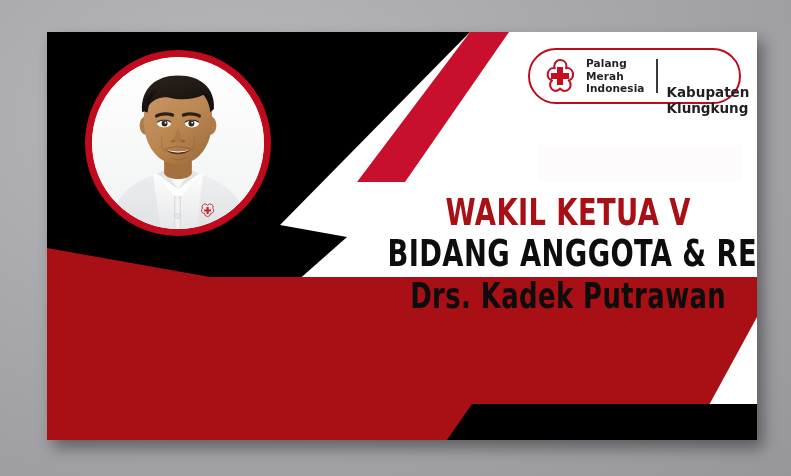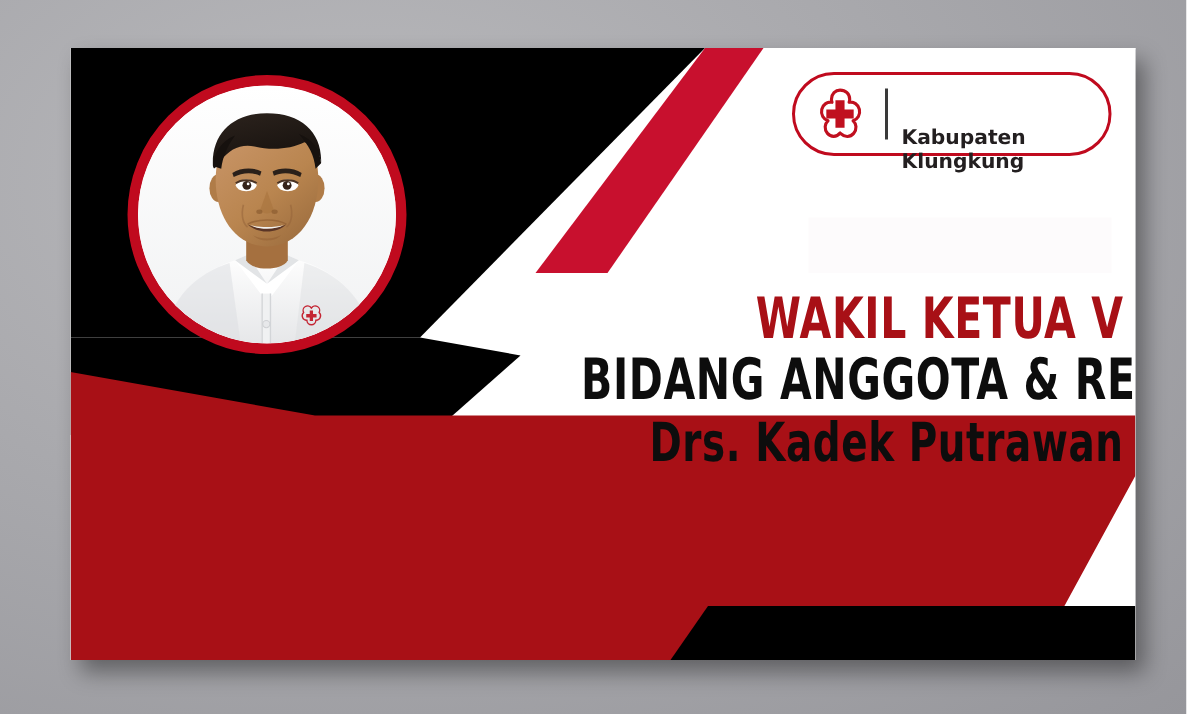--- a/index.html
+++ b/index.html
@@ -123,21 +123,21 @@
     height: 37px;
     background: #fdfbfc;
   }
 
   
   #title-block {
     position: absolute;
     left: 250px;
     top: 160px;
     width: 452px;
-    text-align: right;
+    text-align: center;
   }
   .headline {
     font-family: "DejaVu Sans Condensed", "Liberation Sans Narrow", "Liberation Sans", sans-serif;
     font-weight: bold;
     font-stretch: condensed;
     transform: scaleX(0.80);
     transform-origin: right center;
     white-space: nowrap;
     letter-spacing: 0.5px;
   }
@@ -275,20 +275,23 @@
       <svg id="pmi-logo" viewBox="0 0 100 100">
         <path d="M50,8 C60,8 67,15 67,24 C67,26 66.5,28 66,29.5
                  C74,28 82,33 84,42 C86,51 81,59 73,62
                  C79,67 80,77 74,84 C68,91 58,91 52,85
                  C51,84.5 50.5,84 50,83.3
                  C44,91 34,91 28,84 C22,77 23,67 29,62
                  C21,59 16,51 18,42 C20,33 28,28 36,29.5
                  C35.5,28 35,26 35,24 C35,15 42,8 50,8 Z" fill="none" stroke="#c0101f" stroke-width="5.5" stroke-linejoin="round"></path>
         <path d="M42,26 h16 v16 h16 v16 h-16 v16 h-16 v-16 h-16 v-16 h16 Z" fill="#c0101f"></path>
       </svg>
+      <div id="pmi-wordmark">Palang
+Merah
+Indonesia</div>
       <div id="badge-divider"></div>
       <div id="badge-region">Kabupaten
 Klungkung</div>
     </div>
 
     <div id="title-block">
       <div class="headline" id="line-role">WAKIL KETUA V</div>
       <div class="headline" id="line-dept">BIDANG ANGGOTA &amp; RELAWAN</div>
       <div class="headline" id="line-name">Drs. Kadek Putrawan</div>
     </div>

